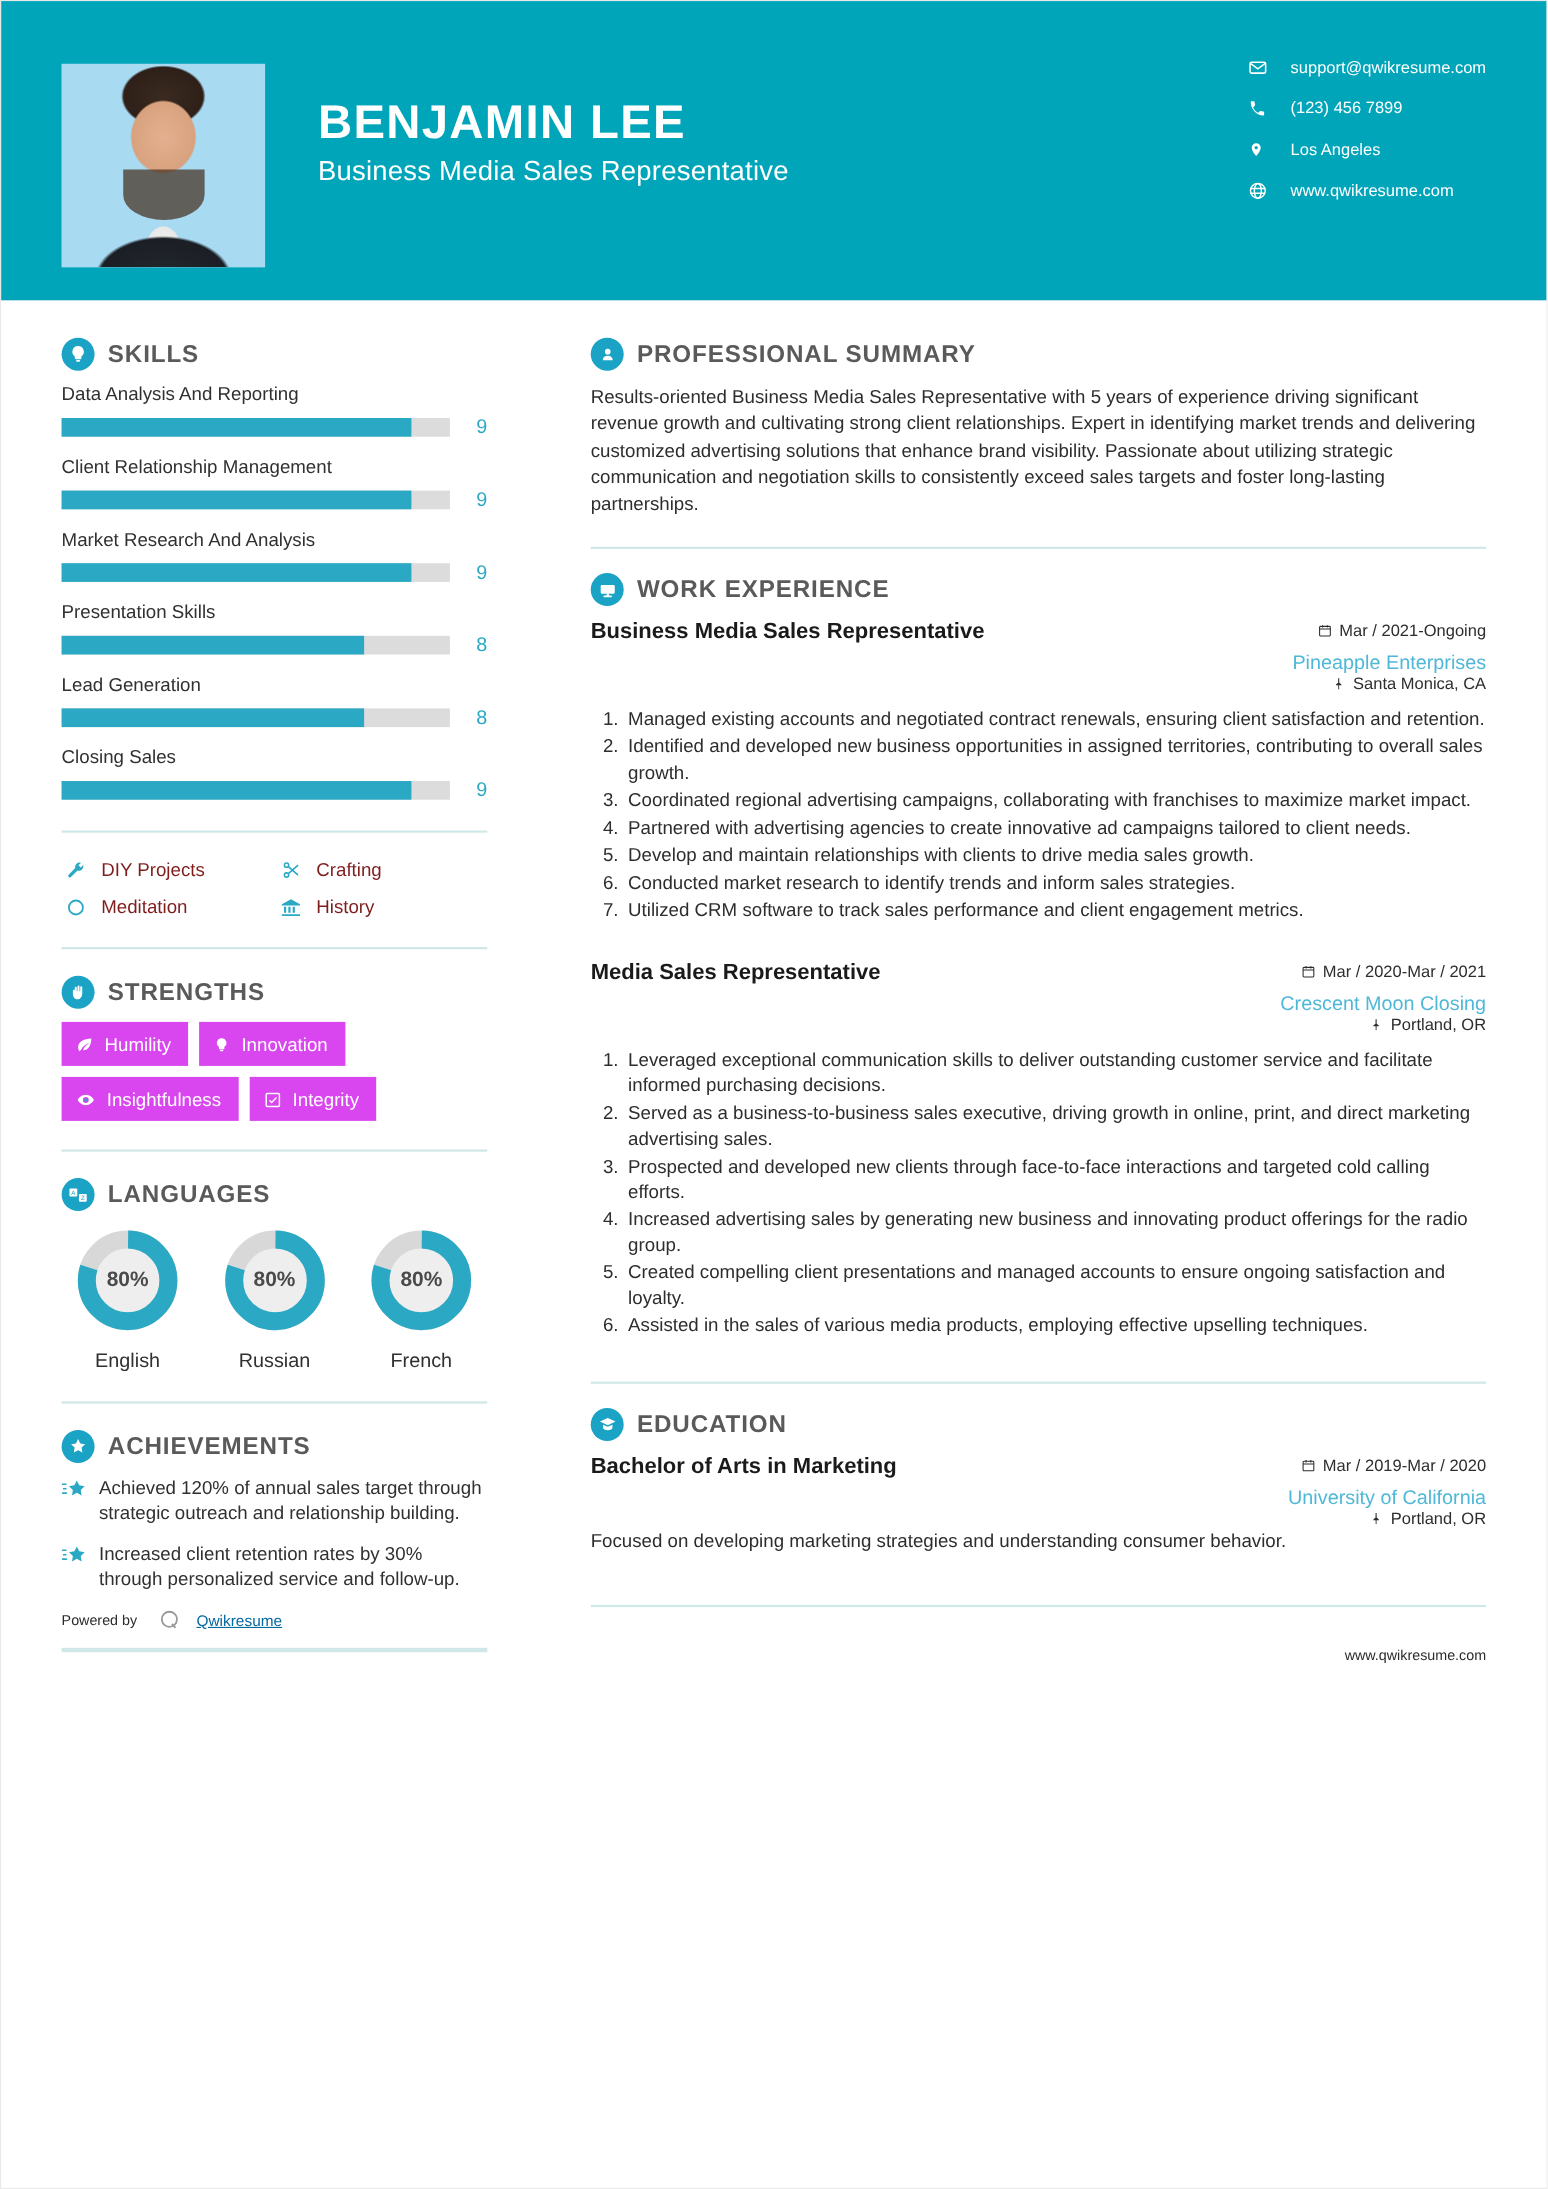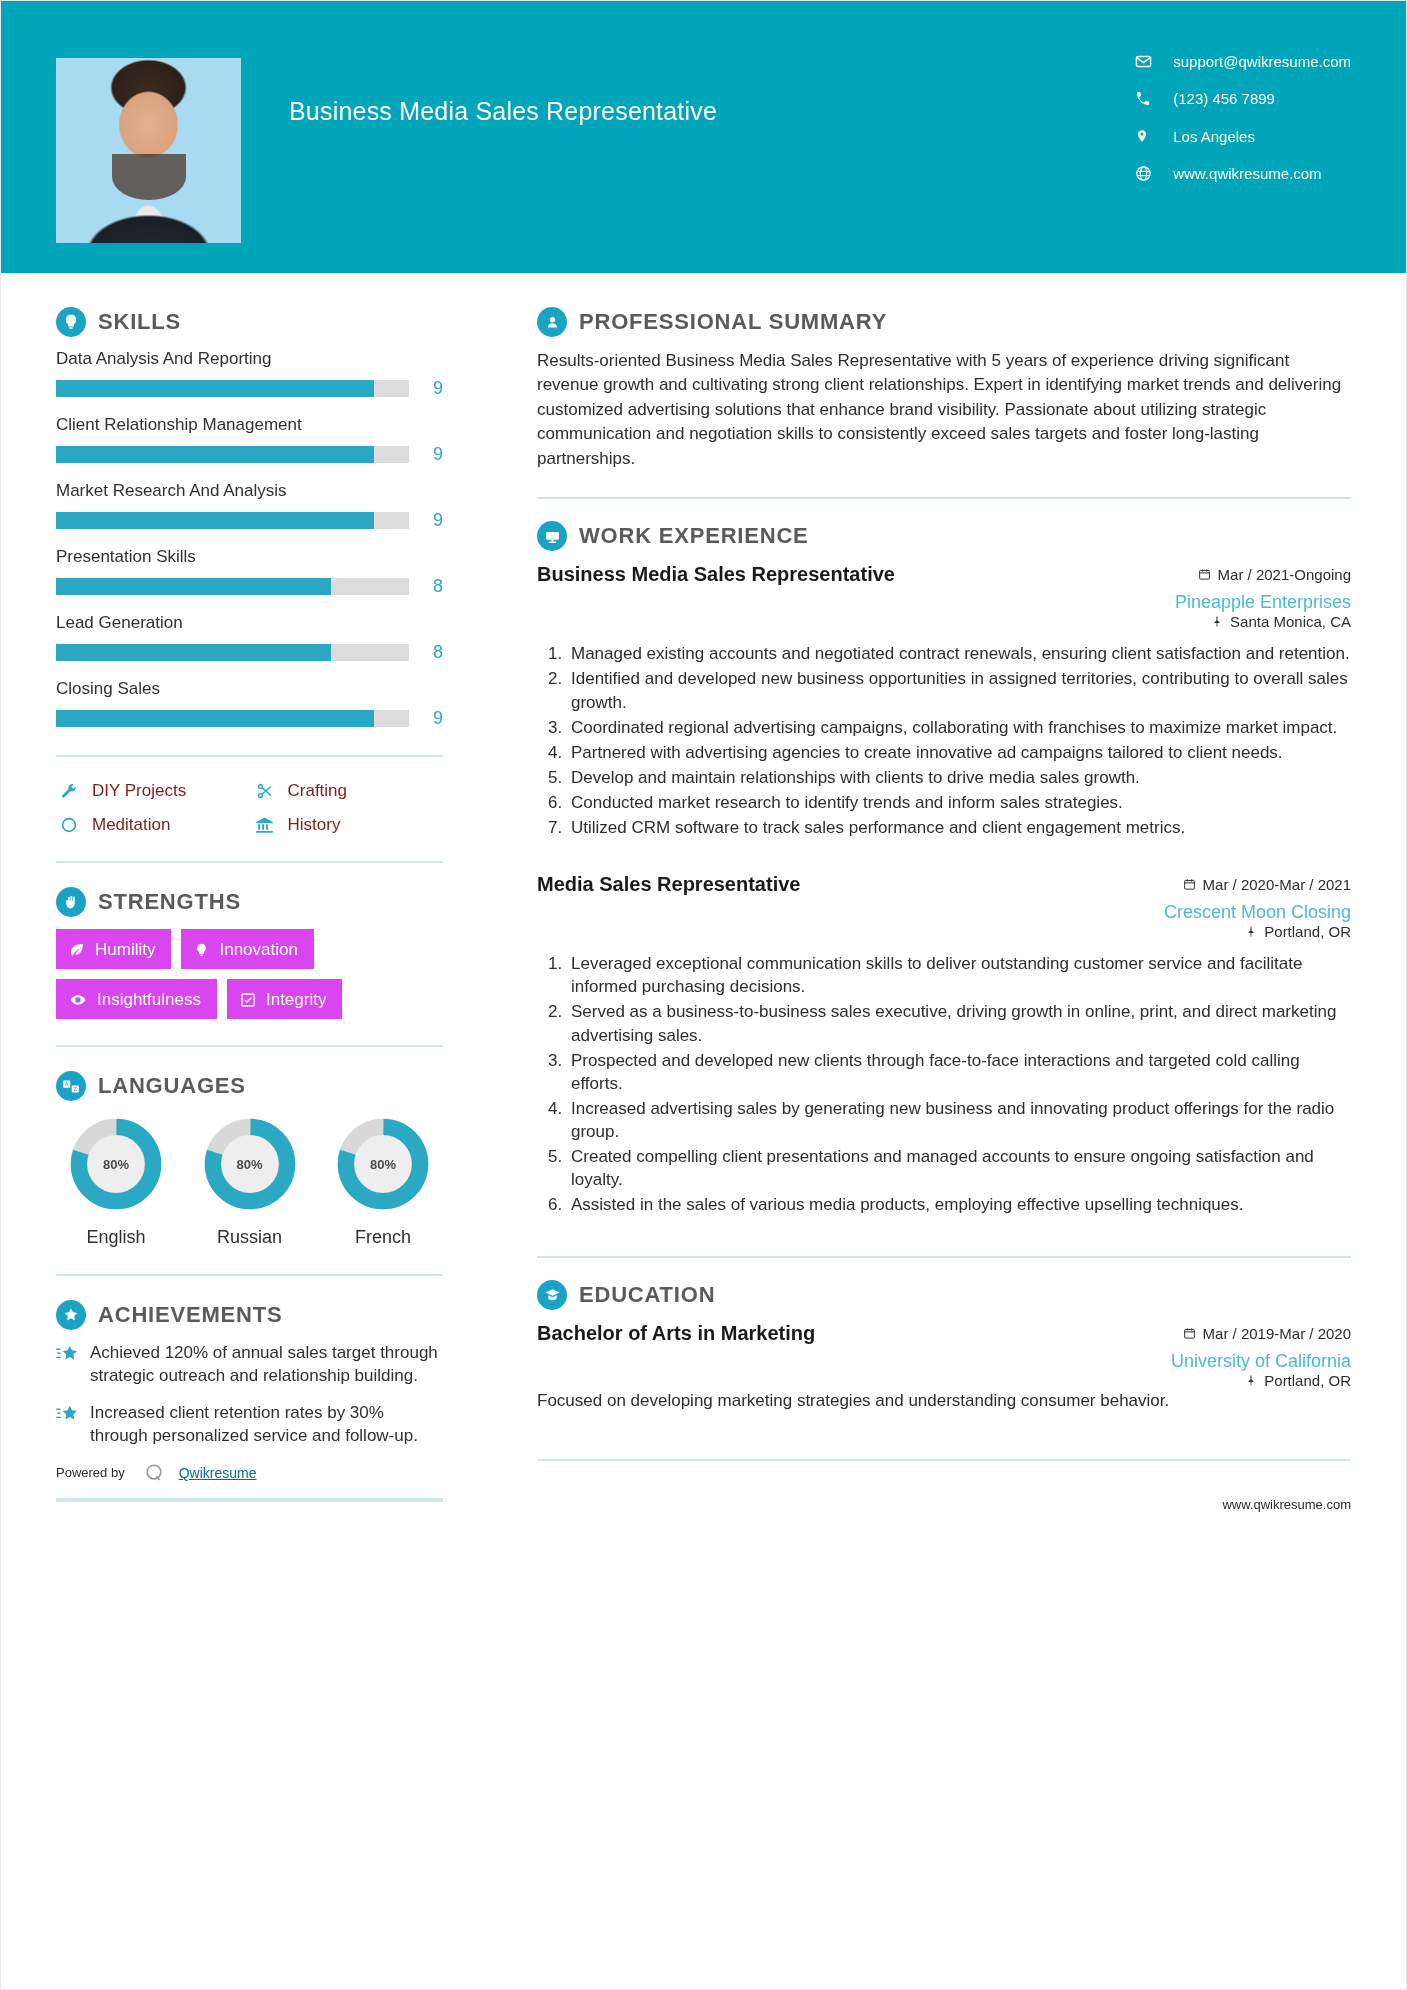--- a/index.html
+++ b/index.html
@@ -223,21 +223,21 @@
     margin: 0 auto;
     position: relative;
   }
   .donut svg { display: block; }
   .donut-label {
     position: absolute;
     inset: 0;
     display: flex;
     align-items: center;
     justify-content: center;
-    font-size: 13px;
+    font-size: 19px;
     font-weight: 700;
     color: #4a4a4a;
   }
   .lang-name {
     margin-top: 14px;
     font-size: 18px;
     color: #303030;
   }
 
   
@@ -356,20 +356,21 @@
 
 <div class="page">
 
   <div class="header">
     <div class="photo-wrap">
       <div class="photo-bg"></div>
       <div class="photo-beard"></div>
     </div>
 
     <div class="name-block">
+      <div class="fullname">BENJAMIN LEE</div>
       <div class="jobtitle">Business Media Sales Representative</div>
     </div>
 
     <div class="contact">
       <div class="contact-row">
         <span class="contact-ico">
           <svg width="17" height="17" viewBox="0 0 24 24" fill="none" stroke="#ffffff" stroke-width="2">
             <rect x="2" y="5" width="20" height="14" rx="2"></rect>
               <path d="M2.5 6.5l9.5 7 9.5-7"></path>
           </svg>

